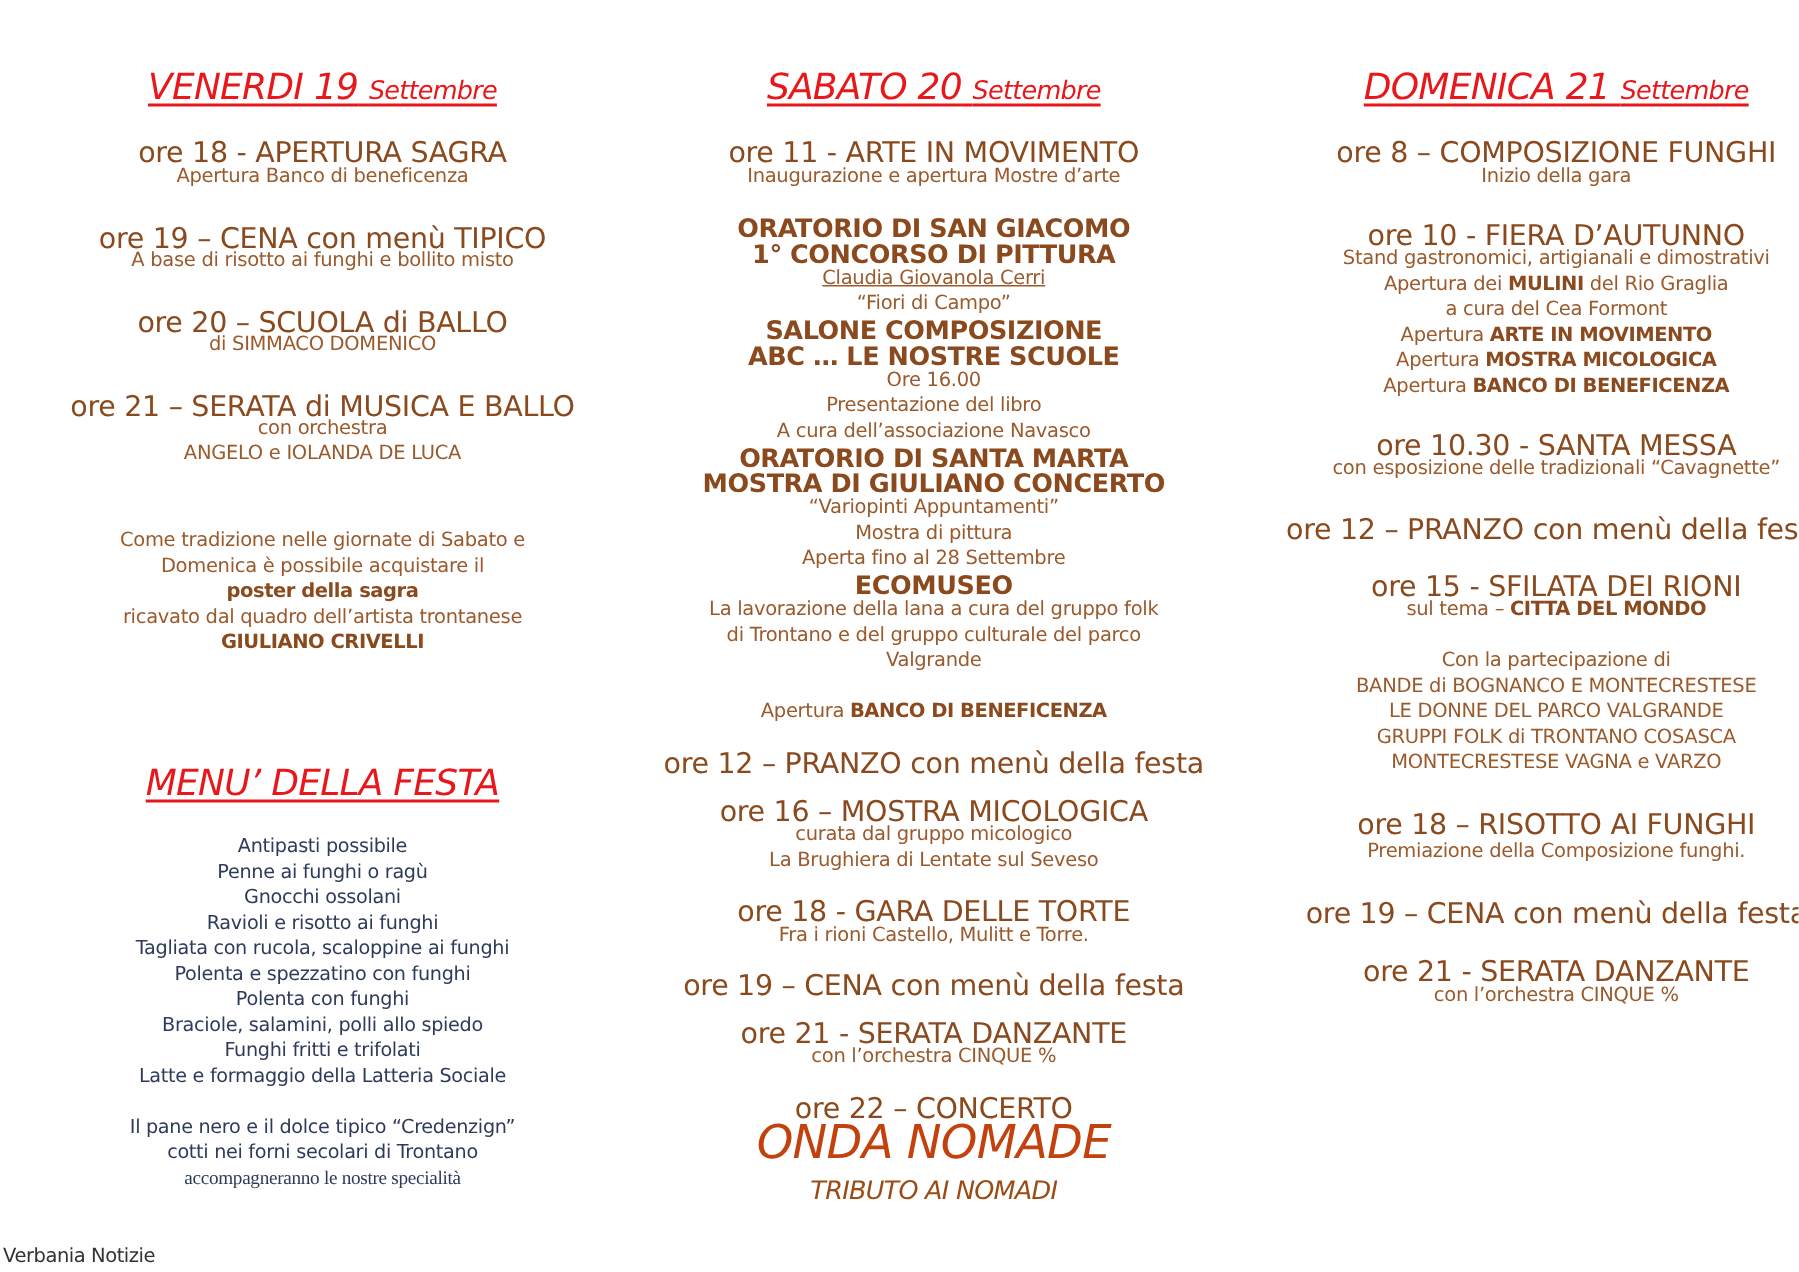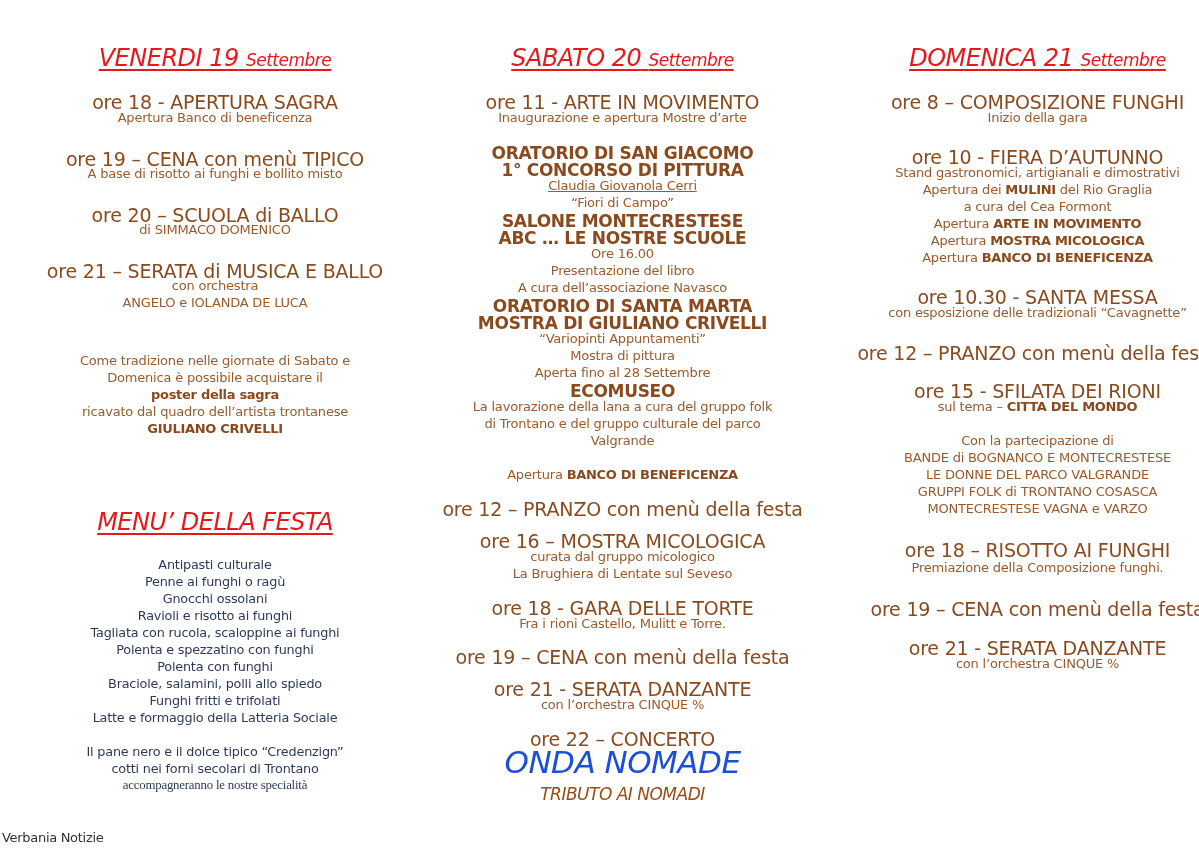--- a/index.html
+++ b/index.html
@@ -13,21 +13,21 @@
     color: #e8171b; font-style: italic; font-size: 24px; letter-spacing: -0.5px;
     text-decoration: underline; text-decoration-thickness: 2px; text-underline-offset: 3px;
     font-family: "DejaVu Sans", sans-serif;
   }
   .day-title .sm { font-size: 17px; }
   .h { color: #8a4a1e; font-size: 19px; letter-spacing: -0.2px; }
   .t { color: #9a5a2c; font-size: 13px; letter-spacing: -0.2px; }
   .b { color: #8a4a1e; font-size: 17px; letter-spacing: -0.3px; font-weight: bold; }
   .tb { font-weight: bold; color: #8a4a1e; letter-spacing: -0.3px; }
   .m { color: #2e3a5a; font-size: 12.8px; letter-spacing: -0.2px; }
-  .big { color: #1d4ed8; font-style: italic; font-size: 31px; letter-spacing: -0.5px; }
+  .big { color: #c2410c; font-style: italic; font-size: 31px; letter-spacing: -0.5px; }
   .sub { color: #9a4c14; font-style: italic; font-size: 17px; letter-spacing: -0.5px; }
   .footer { position: absolute; left: 2px; top: 830px; font-size: 13px; color: #333; letter-spacing: -0.3px; }
 </style>
 </head>
 <body>
 
 <div class="col" style="left:40px; width:350px;">
   <div class="line day-title" style="top:44px;">
     <span>VENERDI  19</span>&nbsp;<span class="sm">Settembre</span>
   </div>
@@ -41,21 +41,21 @@
   <div class="line t" style="top:278px;">con orchestra</div>
   <div class="line t" style="top:295px;">ANGELO e IOLANDA DE LUCA</div>
 
   <div class="line t" style="top:353px;">Come tradizione nelle giornate di Sabato e</div>
   <div class="line t" style="top:370px;">Domenica è possibile  acquistare il</div>
   <div class="line t tb" style="top:387px;">poster della sagra</div>
   <div class="line t" style="top:404px;">ricavato dal quadro dell’artista trontanese</div>
   <div class="line t tb" style="top:421px;">GIULIANO CRIVELLI</div>
 
   <div class="line day-title" style="top:508px;">MENU’ DELLA FESTA</div>
-  <div class="line m" style="top:557px;">Antipasti culturale</div>
+  <div class="line m" style="top:557px;">Antipasti possibile</div>
   <div class="line m" style="top:574px;">Penne ai funghi o ragù</div>
   <div class="line m" style="top:591px;">Gnocchi ossolani</div>
   <div class="line m" style="top:608px;">Ravioli e risotto ai funghi</div>
   <div class="line m" style="top:625px;">Tagliata con rucola, scaloppine ai funghi</div>
   <div class="line m" style="top:642px;">Polenta e spezzatino con funghi</div>
   <div class="line m" style="top:659px;">Polenta con funghi</div>
   <div class="line m" style="top:676px;">Braciole, salamini, polli allo spiedo</div>
   <div class="line m" style="top:693px;">Funghi fritti e trifolati</div>
   <div class="line m" style="top:710px;">Latte e formaggio della Latteria Sociale</div>
   <div class="line m" style="top:744px;">Il pane nero e il dolce tipico “Credenzign”</div>
@@ -66,27 +66,27 @@
 <div class="col" style="left:440px; width:365px;">
   <div class="line day-title" style="top:44px;">
     <span>SABATO  20</span>&nbsp;<span class="sm">Settembre</span>
   </div>
   <div class="line h" style="top:91px;">ore 11 -  ARTE IN MOVIMENTO</div>
   <div class="line t" style="top:110px;">Inaugurazione e apertura Mostre d’arte</div>
   <div class="line b" style="top:143px;">ORATORIO DI SAN GIACOMO</div>
   <div class="line b" style="top:160px;">1° CONCORSO DI PITTURA</div>
   <div class="line t" style="top:178px;text-decoration:underline;">Claudia Giovanola Cerri</div>
   <div class="line t" style="top:195px;">“Fiori di Campo”</div>
-  <div class="line b" style="top:211px;">SALONE MONTECRESTESE</div>
+  <div class="line b" style="top:211px;">SALONE COMPOSIZIONE</div>
   <div class="line b" style="top:228px;">ABC … LE NOSTRE SCUOLE</div>
   <div class="line t" style="top:246px;">Ore 16.00</div>
   <div class="line t" style="top:263px;">Presentazione del libro</div>
   <div class="line t" style="top:280px;">A cura dell’associazione Navasco</div>
   <div class="line b" style="top:296px;">ORATORIO DI SANTA MARTA</div>
-  <div class="line b" style="top:313px;">MOSTRA DI GIULIANO CRIVELLI</div>
+  <div class="line b" style="top:313px;">MOSTRA DI GIULIANO CONCERTO</div>
   <div class="line t" style="top:331px;">“Variopinti Appuntamenti”</div>
   <div class="line t" style="top:348px;">Mostra di pittura</div>
   <div class="line t" style="top:365px;">Aperta fino al 28 Settembre</div>
   <div class="line b" style="top:381px;">ECOMUSEO</div>
   <div class="line t" style="top:399px;">La lavorazione della lana a cura del gruppo folk</div>
   <div class="line t" style="top:416px;">di Trontano e del gruppo culturale del parco</div>
   <div class="line t" style="top:433px;">Valgrande</div>
   <div class="line t" style="top:467px;"><span>Apertura </span><span class="tb">BANCO DI BENEFICENZA</span></div>
   <div class="line h" style="top:498px;">ore 12 – PRANZO con menù della festa</div>
   <div class="line h" style="top:530px;">ore 16 – MOSTRA MICOLOGICA</div>

